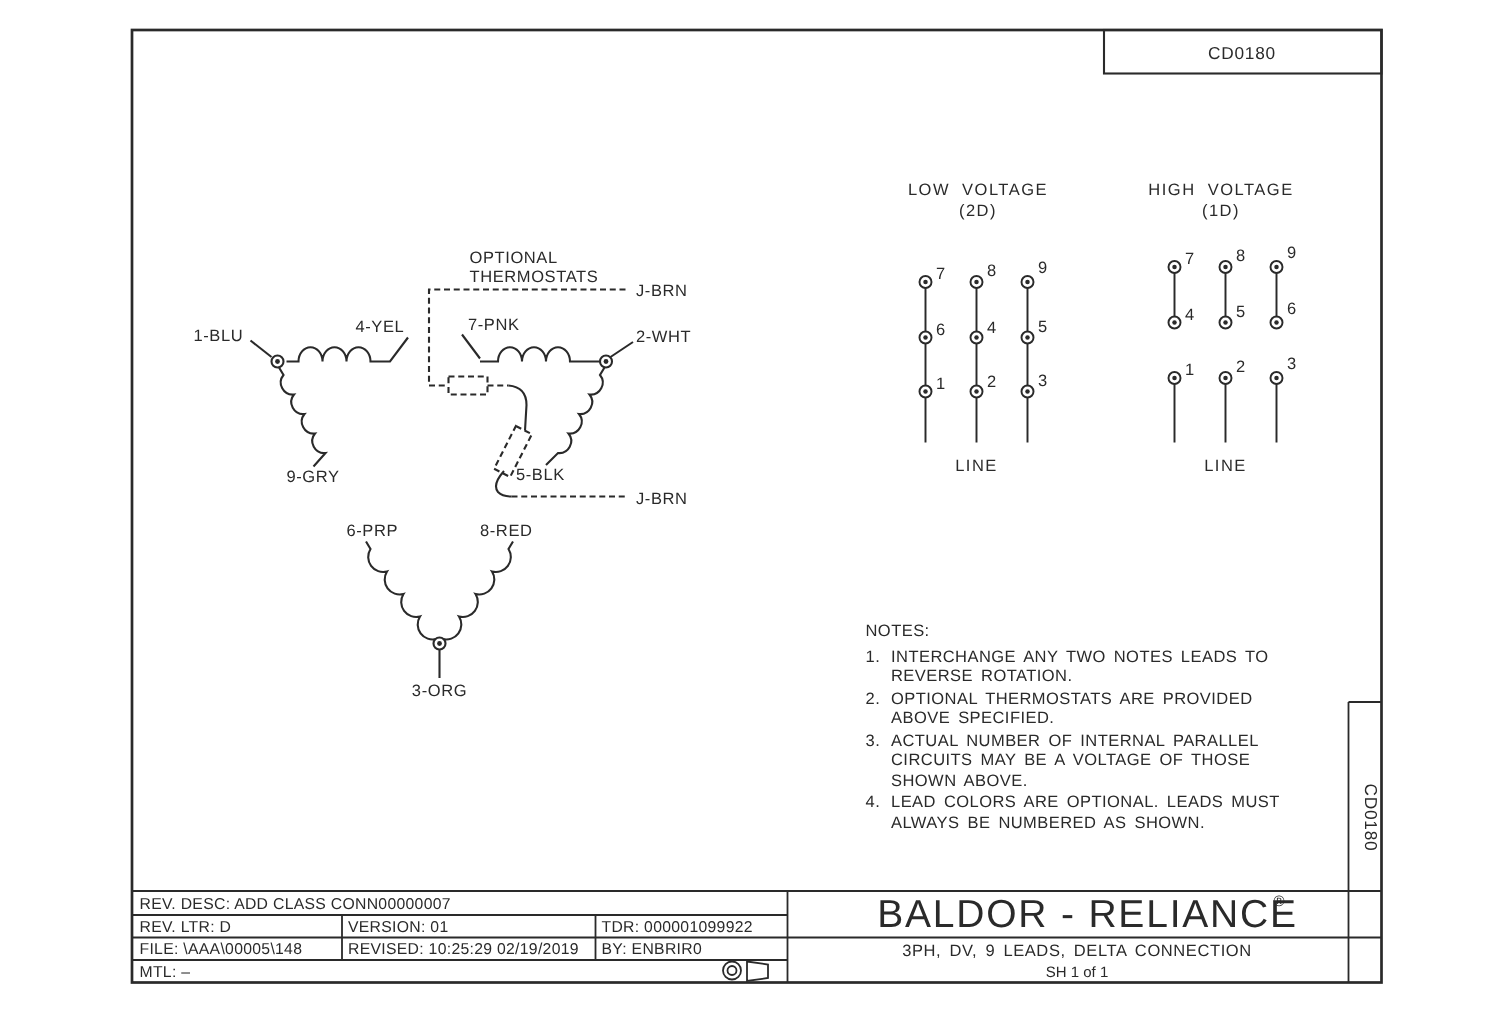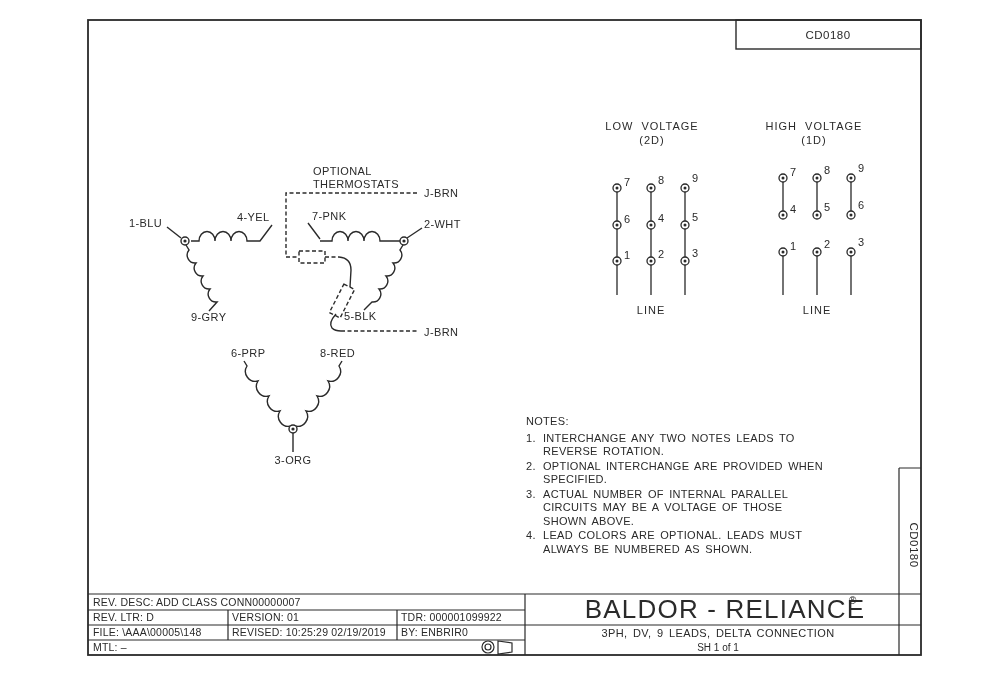--- a/index.html
+++ b/index.html
@@ -8,21 +8,21 @@
   svg text{font-family:"Liberation Sans",sans-serif;fill:#2a2a2a;}
   .lbl{font-size:11px;letter-spacing:.4px;word-spacing:2px;}
   .num{font-size:11px;}
   .hdr{font-size:11px;letter-spacing:1px;word-spacing:4px;}
   .tb{font-size:10.5px;letter-spacing:.2px;}
   .brand{font-size:26px;letter-spacing:1.2px;}
   .reg{font-size:10px;}
   .desc{font-size:11px;letter-spacing:.4px;word-spacing:2px;}
   .sheet{font-size:10px;}
   .dwgno{font-size:11.5px;letter-spacing:.5px;}
-  #notes{position:absolute;left:526px;top:415px;width:300px;font-size:11px;
+  #notes{position:absolute;left:577px;top:415px;width:300px;font-size:11px;
          letter-spacing:.3px;word-spacing:2px;line-height:13.5px;color:#2a2a2a;}
   #notes .heading{margin-bottom:3px;}
   .note{display:flex;margin-top:1px;}
   .note .n{width:17px;flex:0 0 17px;}
   .note .t{flex:1;}
 </style>
 </head>
 <body>
 
 <div id="canvas">
@@ -196,21 +196,21 @@
 
 
 <div id="notes">
   <div class="heading">NOTES:</div>
   <div class="note">
     <span class="n">1.</span>
     <span class="t">INTERCHANGE ANY TWO NOTES LEADS TO REVERSE ROTATION.</span>
   </div>
   <div class="note">
     <span class="n">2.</span>
-    <span class="t">OPTIONAL INTERCHANGE ARE PROVIDED WHEN SPECIFIED.</span>
+    <span class="t">OPTIONAL THERMOSTATS ARE PROVIDED ABOVE SPECIFIED.</span>
   </div>
   <div class="note">
     <span class="n">3.</span>
     <span class="t">ACTUAL NUMBER OF INTERNAL PARALLEL CIRCUITS MAY BE A VOLTAGE OF THOSE SHOWN ABOVE.</span>
   </div>
   <div class="note">
     <span class="n">4.</span>
     <span class="t">LEAD COLORS ARE OPTIONAL.  LEADS MUST ALWAYS BE NUMBERED AS SHOWN.</span>
   </div>
 </div>

